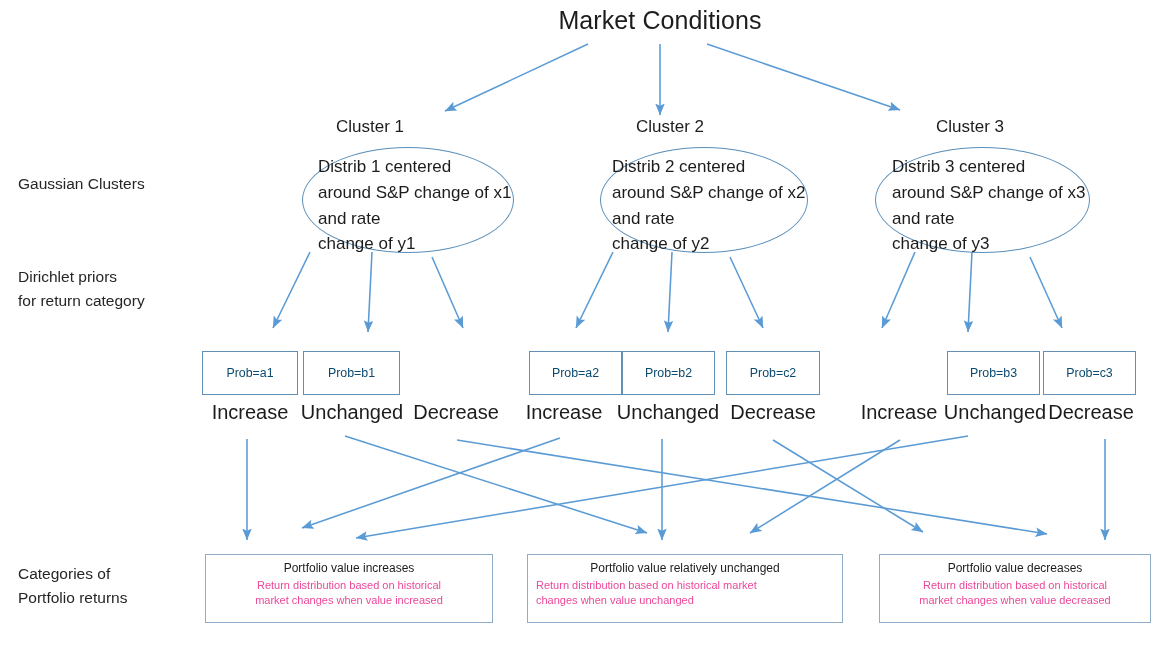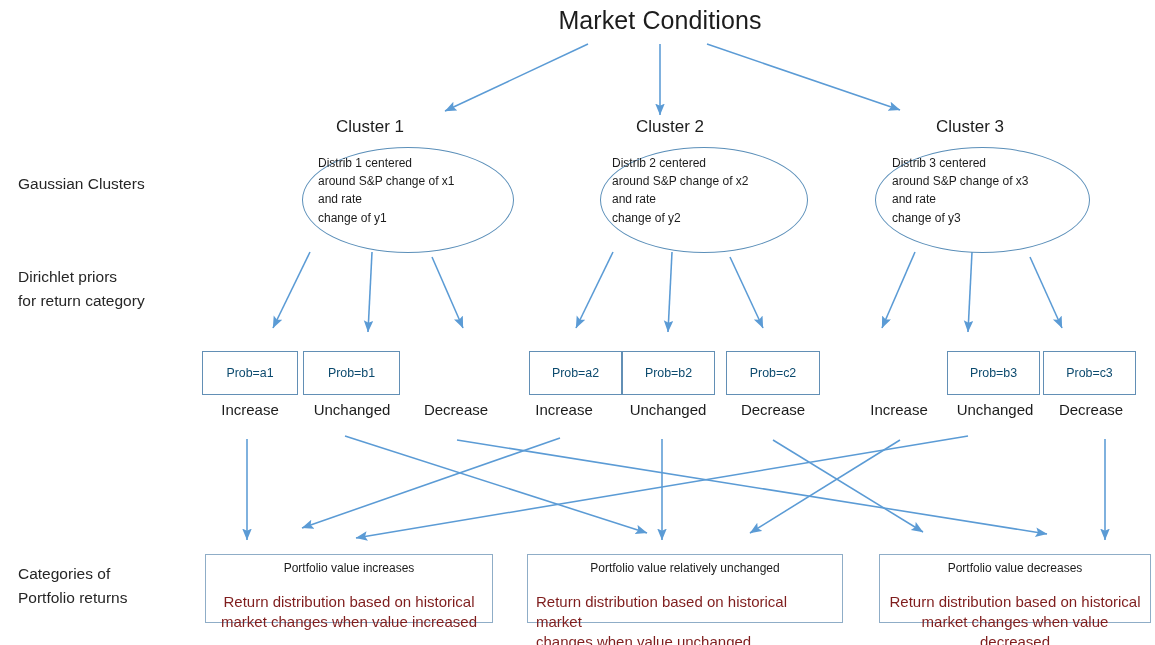--- a/index.html
+++ b/index.html
@@ -57,65 +57,65 @@
   
   .ellipse {
     position: absolute;
     border: 1.2px solid #5b8fb9;
     border-radius: 50%;
     background: transparent;
     box-sizing: border-box;
   }
   .ellipse-text {
     position: absolute;
-    font-size: 12px;
+    font-size: 17px;
     line-height: 1.52;
     color: #1c1c1c;
     white-space: pre-line;
   }
   
   .prob-box {
     position: absolute;
     border: 1.1px solid #628fb5;
     background: #ffffff;
     box-sizing: border-box;
     display: flex;
     align-items: center;
     justify-content: center;
     font-size: 12.4px;
     color: #0c4a6e;
     white-space: nowrap;
   }
   .cat-label {
     position: absolute;
-    font-size: 15px;
+    font-size: 20px;
     color: #1c1c1c;
     text-align: center;
     white-space: nowrap;
   }
   
   .outcome-box {
     position: absolute;
     border: 1.1px solid #8fadc7;
     background: #ffffff;
     box-sizing: border-box;
     padding: 6px 8px 5px 8px;
     text-align: center;
   }
   .outcome-title {
     font-size: 12px;
     color: #1c1c1c;
     line-height: 1.25;
     white-space: nowrap;
   }
   .outcome-sub {
-    font-size: 15px;
-    color: #7f1d1d;
+    font-size: 11px;
+    color: #ec4899;
     line-height: 1.33;
-    margin-top: 16px;
+    margin-top: 2px;
     white-space: pre-line;
   }
 </style>
 </head>
 <body>
 
 <div id="canvas">
 
   <svg id="arrows" viewBox="0 0 1155 645" width="1155" height="645" xmlns="http://www.w3.org/2000/svg">
     <defs>

